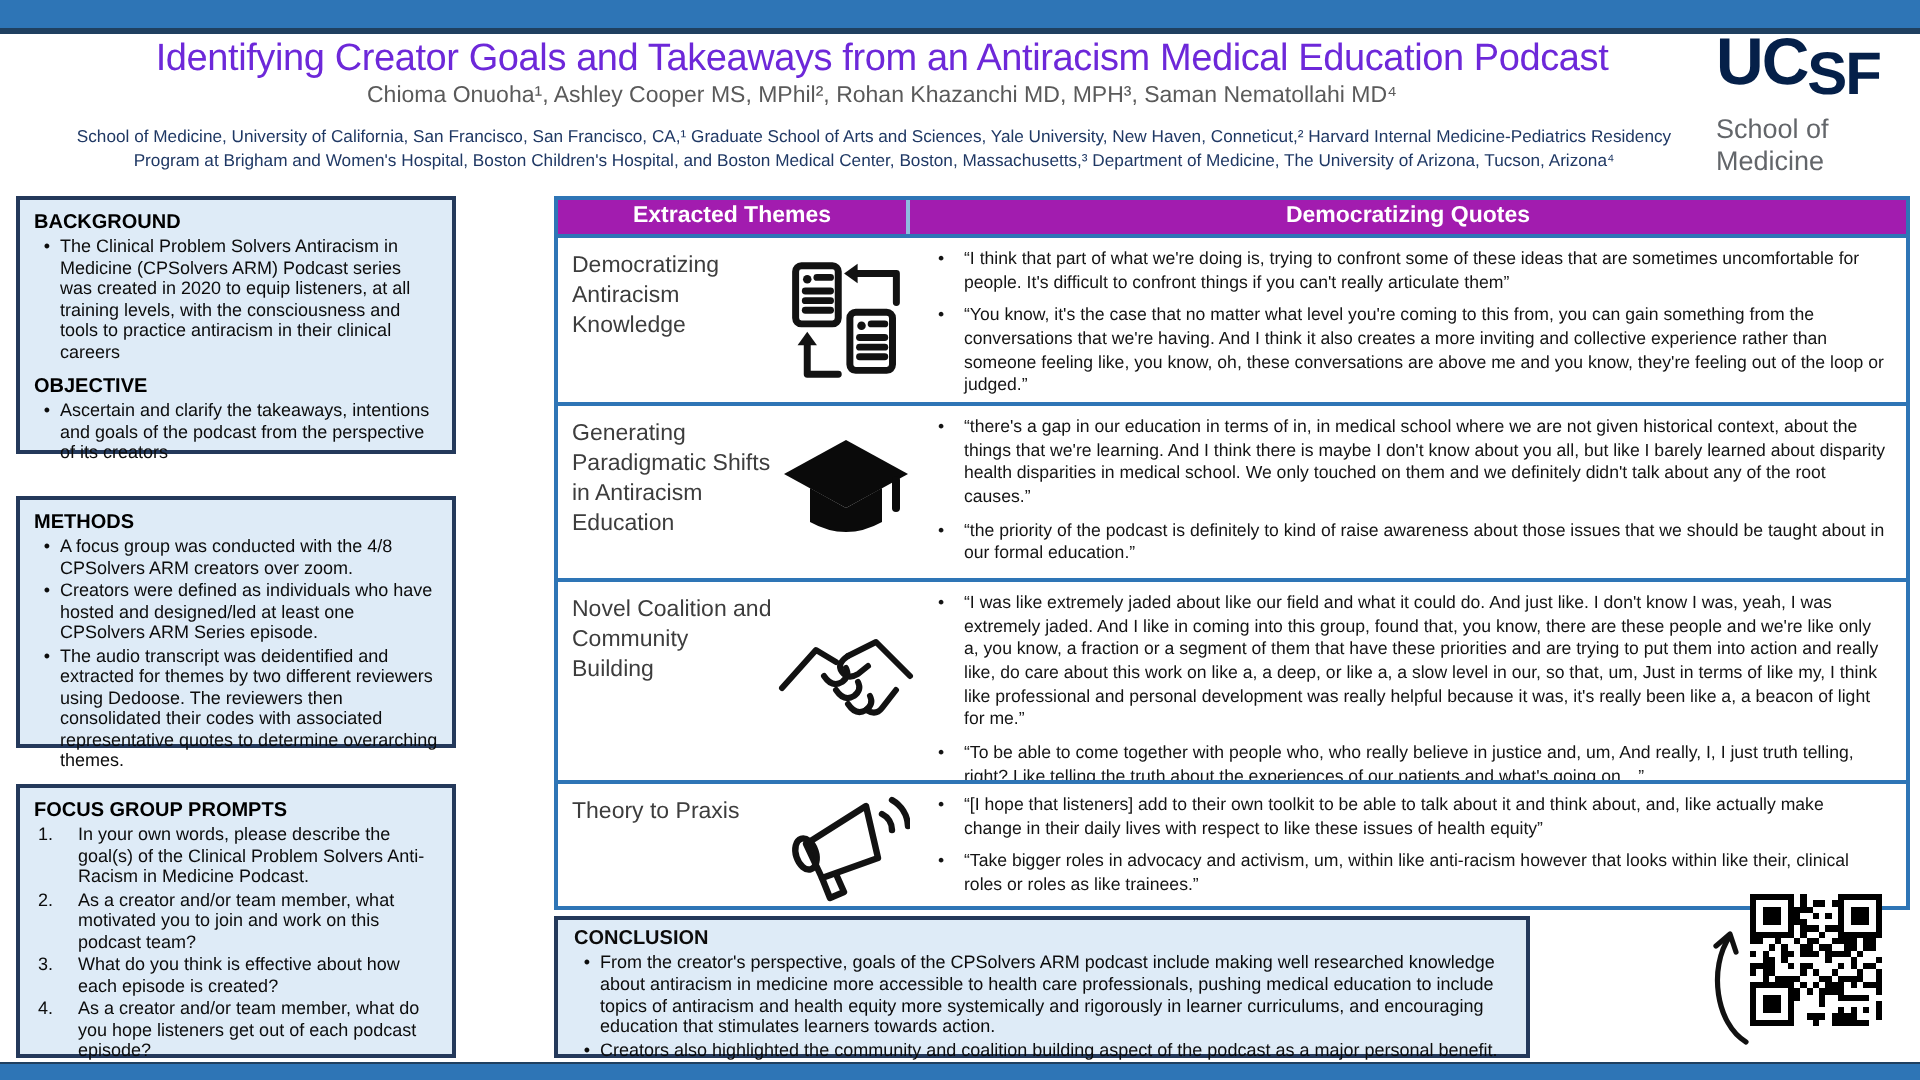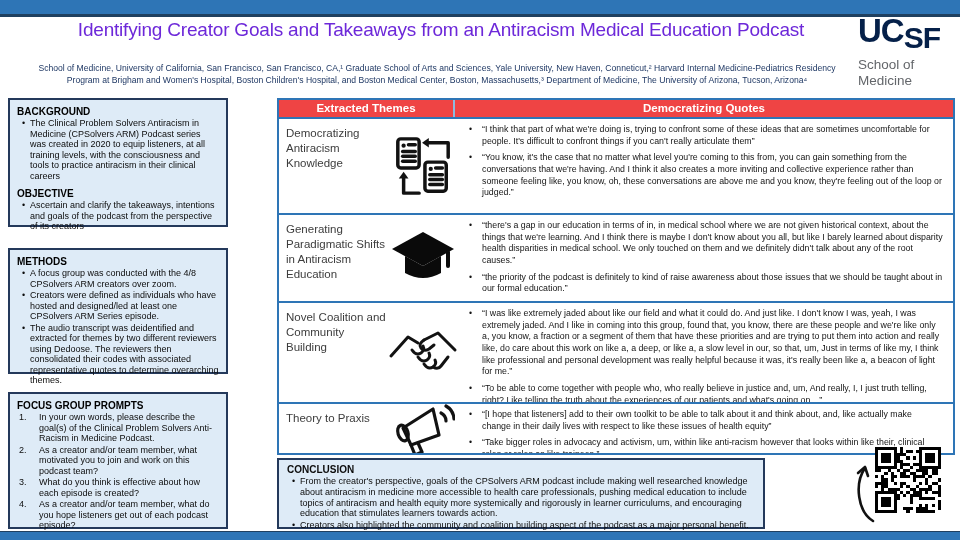--- a/index.html
+++ b/index.html
@@ -25,27 +25,27 @@
   .panel h3{margin:2px 0 1px 0;font-size:10px;font-weight:bold;color:#000;}
   .bullet{display:flex;font-size:9px;line-height:1.17;margin:0 0 1px 0;}
   .bullet .b{flex:none;width:13px;text-align:center;}
   .bullet .n{flex:none;width:20px;padding-left:2px;}
   .panel-bg{top:98px;height:129px;}
   .panel-methods{top:248px;height:126px;}
   .panel-focus{top:392px;height:137px;}
   
   .themes-table{position:absolute;left:277px;top:98px;width:678px;height:357px;
                 border:2px solid #2E75B6;box-sizing:border-box;background:#fff;display:flex;flex-direction:column;}
-  .t-head{display:flex;height:17px;flex:none;background:#ef4444;border-bottom:2px solid #2E75B6;box-sizing:content-box;}
+  .t-head{display:flex;height:17px;flex:none;background:#a21caf;border-bottom:2px solid #2E75B6;box-sizing:content-box;}
   .t-head .h1{width:174px;flex:none;border-right:2px solid #8FBADF;}
   .t-head .h2{flex:1;}
   .t-head div{color:#fff;font-weight:bold;font-size:11.5px;text-align:center;line-height:17px;}
   .t-row{display:flex;border-bottom:2px solid #2E75B6;box-sizing:border-box;overflow:hidden;}
   .t-row:last-child{border-bottom:none;flex:1;}
-  .r1{height:96px;}.r2{height:88px;}.r3{height:101px;}
+  .r1{height:84px;}.r2{height:88px;}.r3{height:101px;}
   .theme{width:100px;flex:none;padding:7px 0 0 7px;font-size:11.5px;line-height:1.3;color:#3d3d3d;}
   .icol{width:74px;flex:none;display:flex;align-items:center;justify-content:center;}
   .quotes{flex:1;padding:5px 10px 0 8px;}
   .quote{display:flex;font-size:8.8px;line-height:1.33;color:#141414;margin-bottom:5px;}
   .quote .qb{flex:none;width:13px;padding-left:1px;}
   
   .conclusion{position:absolute;left:277px;top:458px;width:488px;height:71px;background:#DEEBF7;
               border:2px solid #24395B;box-sizing:border-box;padding:3px 8px;color:#0c0c0c;}
   .conclusion h3{margin:1px 0;font-size:10px;font-weight:bold;}
   .conclusion .bullet{font-size:9px;line-height:1.2;}
@@ -57,20 +57,21 @@
   .icon-svg{display:block;}
 </style>
 </head>
 <body>
 
 <div class="poster">
 
   <div class="top-bar"></div>
 
   <div class="title">Identifying Creator Goals and Takeaways from an Antiracism Medical Education Podcast</div>
+  <div class="authors">Chioma Onuoha¹, Ashley Cooper MS, MPhil², Rohan Khazanchi MD, MPH³, Saman Nematollahi MD⁴</div>
   <div class="affil">School of Medicine, University of California, San Francisco, San Francisco, CA,¹ Graduate School of Arts and Sciences, Yale University, New Haven, Conneticut,² Harvard Internal Medicine-Pediatrics Residency Program at Brigham and Women's Hospital, Boston Children's Hospital, and Boston Medical Center, Boston, Massachusetts,³ Department of Medicine, The University of Arizona, Tucson, Arizona⁴</div>
 
   <div class="logo">
     <div class="word">
       <span>UC</span>
         <span class="sf">SF</span>
     </div>
     <div class="sub">
       <div>School of</div>
       <div>Medicine</div>

